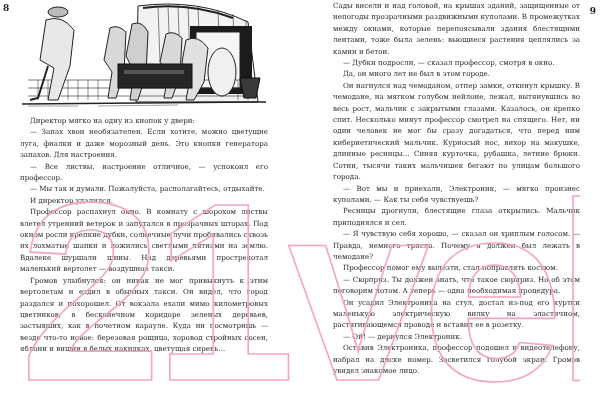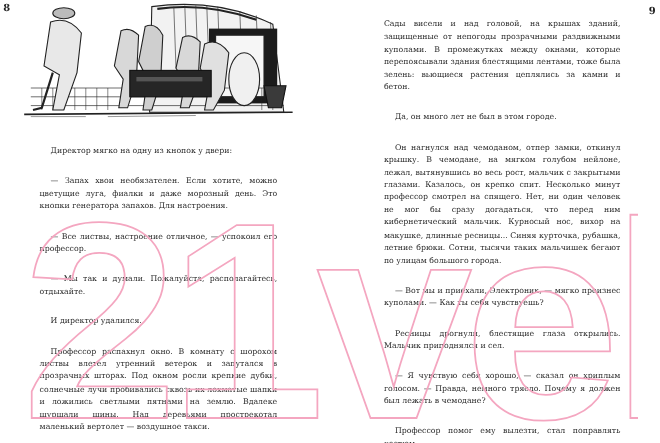--- a/index.html
+++ b/index.html
@@ -15,21 +15,21 @@
   .right .pnum { right: 4px; top: 6px; }
   .illus {
     position: absolute; left: 18px; top: 2px; width: 252px; height: 108px;
     overflow: hidden;
   }
   .text {
     position: absolute; font-size: 7.1px; line-height: 11.4px; text-align: justify;
   }
   .left .text { left: 20px; top: 115px; width: 248px; }
   .right .text { left: 33px; top: 0px; width: 247px; }
-  .text p { margin: 16px; text-indent: 10px; }
+  .text p { margin: 0; text-indent: 10px; }
   .text p.noindent { text-indent: 0; }
   .watermark {
     position: absolute; left: 20px; top: 150px; width: 560px; height: 250px;
     pointer-events: none;
   }
 </style>
 </head>
 <body>
 
 <div class="page left">
@@ -102,20 +102,21 @@
     <p>И директор удалился.</p>
     <p>Профессор распахнул окно. В комнату с шорохом листвы влетел утренний ветерок и запутался в прозрачных шторах. Под окном росли крепкие дубки, солнечные лучи пробивались сквозь их лохматые шапки и ложились светлыми пятнами на землю. Вдалеке шуршали шины. Над деревьями прострекотал маленький вертолет — воздушное такси.</p>
     <p>Громов улыбнулся: он никак не мог привыкнуть к этим вертолетам и ездил в обычных такси. Он видел, что город раздался и похорошел. От вокзала ехали мимо километровых цветников, в бесконечном коридоре зеленых деревьев, застывших, как в почетном карауле. Куда ни посмотришь — везде что-то новое: березовая рощица, хоровод стройных сосен, яблони и вишни в белых накидках, цветущая сирень...</p>
   </div>
 </div>
 
 <div class="page right">
   <div class="pnum">9</div>
   <div class="text">
     <p class="noindent">Сады висели и над головой, на крышах зданий, защищенные от непогоды прозрачными раздвижными куполами. В промежутках между окнами, которые перепоясывали здания блестящими лентами, тоже была зелень: вьющиеся растения цеплялись за камни и бетон.</p>
+    <p>— Дубки подросли, — сказал профессор, смотря в окно.</p>
     <p>Да, он много лет не был в этом городе.</p>
     <p>Он нагнулся над чемоданом, отпер замки, откинул крышку. В чемодане, на мягком голубом нейлоне, лежал, вытянувшись во весь рост, мальчик с закрытыми глазами. Казалось, он крепко спит. Несколько минут профессор смотрел на спящего. Нет, ни один человек не мог бы сразу догадаться, что перед ним кибернетический мальчик. Курносый нос, вихор на макушке, длинные ресницы... Синяя курточка, рубашка, летние брюки. Сотни, тысячи таких мальчишек бегают по улицам большого города.</p>
     <p>— Вот мы и приехали, Электроник, — мягко произнес куполами. — Как ты себя чувствуешь?</p>
     <p>Ресницы дрогнули, блестящие глаза открылись. Мальчик приподнялся и сел.</p>
     <p>— Я чувствую себя хорошо, — сказал он хриплым голосом. — Правда, немного трясло. Почему я должен был лежать в чемодане?</p>
     <p>Профессор помог ему вылезти, стал поправлять костюм.</p>
     <p>— Сюрприз. Ты должен знать, что такое сюрприз. Но об этом поговорим потом. А теперь — одна необходимая процедура.</p>
     <p>Он усадил Электроника на стул, достал из-под его куртки маленькую электрическую вилку на эластичном, растягивающемся проводе и вставил ее в розетку.</p>
     <p>— Ой! — дернулся Электроник.</p>
     <p>Оставив Электроника, профессор подошел к видеотелефону, набрал на диске номер. Засветился голубой экран. Громов увидел знакомое лицо.</p>

